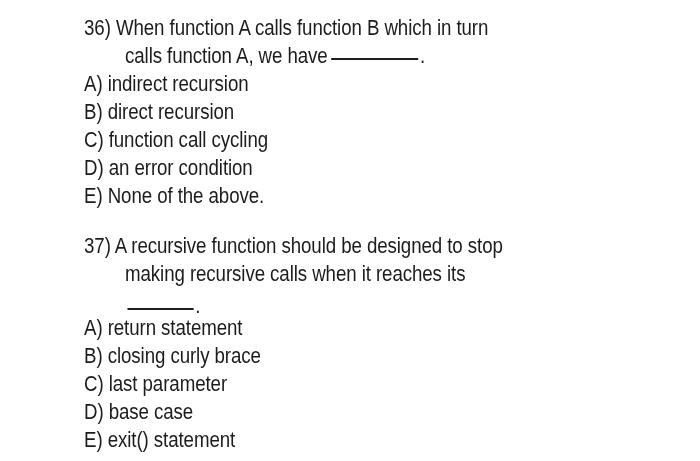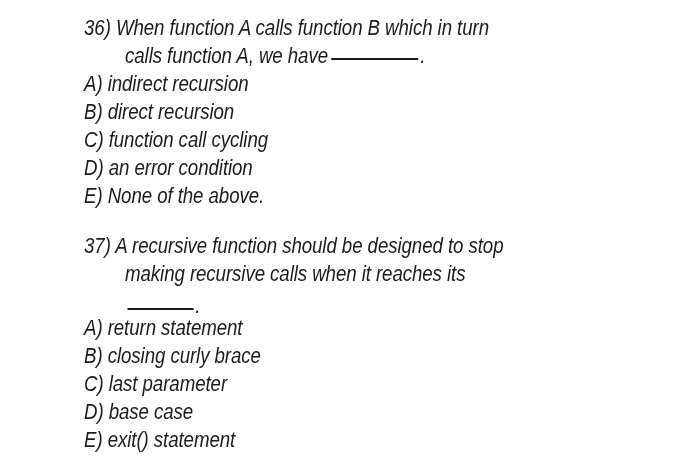--- a/index.html
+++ b/index.html
@@ -15,21 +15,20 @@
     color: #1c1c1c;
     overflow: hidden;
     -webkit-font-smoothing: antialiased;
   }
 
   #page {
     position: relative;
     width: 700px;
     height: 461px;
     background: #ffffff;
-    font-style: italic;
   }
 
   
   .line {
     position: absolute;
     white-space: nowrap;
     font-size: 21.5px;
     line-height: 28px;
     letter-spacing: -0.1px;
     color: #1c1c1c;

